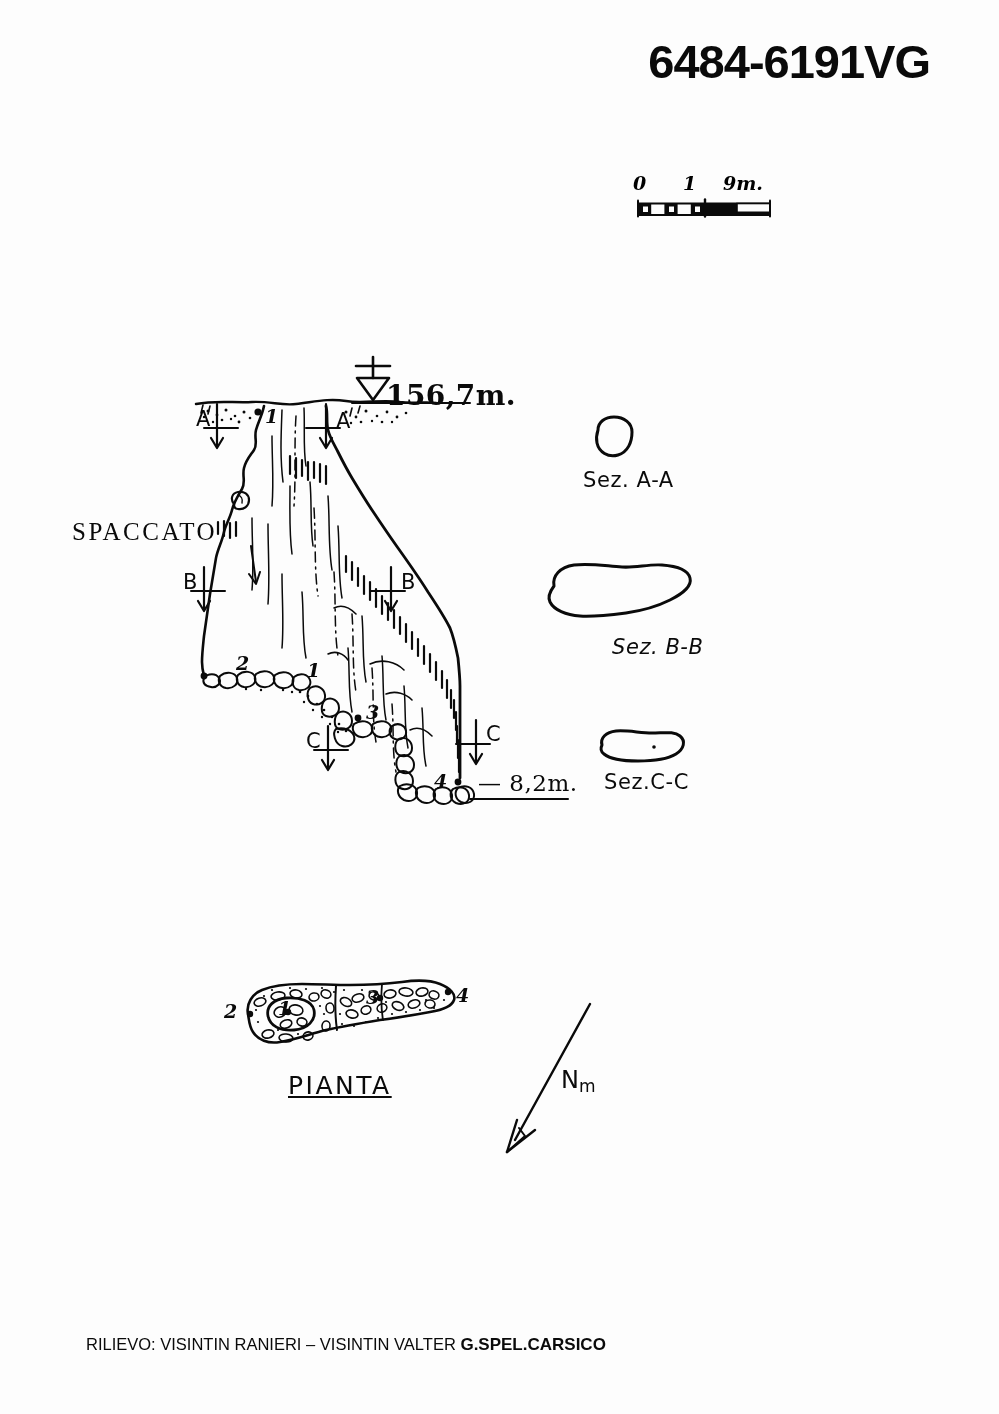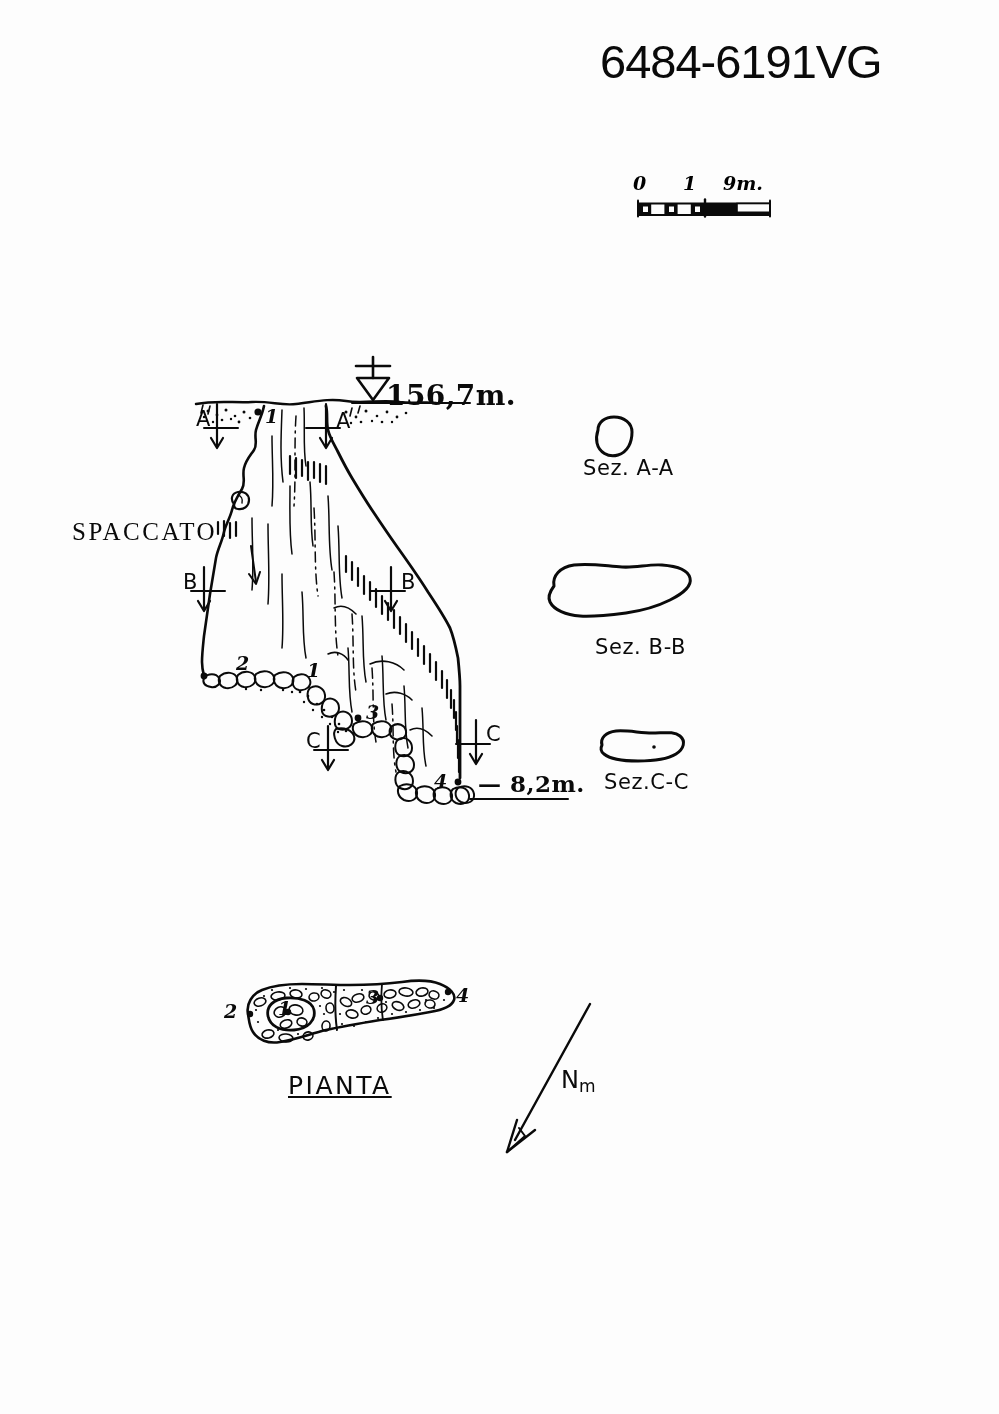--- a/index.html
+++ b/index.html
@@ -20,23 +20,23 @@
     inset: 0;
     background: #fdfdfd;
   }
 
   
   .cave-title {
     position: absolute;
     left: 600px;
     top: 34px;
     width: 330px;
-    text-align: left;
+    text-align: right;
     font-family: "Liberation Sans", sans-serif;
-    font-weight: normal;
+    font-weight: bold;
     font-size: 47px;
     letter-spacing: -1px;
     color: #0a0a0a;
     white-space: nowrap;
   }
 
   
   .scalebar-wrap {
     position: absolute;
     left: 633px;
@@ -84,22 +84,22 @@
     left: 288px;
     top: 1071px;
     font-size: 25px;
     letter-spacing: 2.5px;
     text-decoration: underline;
   }
   .lbl-sez {
     font-size: 21px;
     letter-spacing: 0.6px;
   }
-  .lbl-sez-aa { left: 583px; top: 456px; text-align: right; }
-  .lbl-sez-bb { left: 595px; top: 635px; }
+  .lbl-sez-aa { left: 583px; top: 468px; text-align: right; }
+  .lbl-sez-bb { left: 612px; top: 635px; font-style: italic; }
   .lbl-sez-cc { left: 604px; top: 770px; }
   .lbl-nm {
     left: 561px;
     top: 1066px;
     font-size: 24px;
     text-align: center;
   }
   .lbl-nm sub {
     font-size: 17px;
     vertical-align: baseline;
@@ -112,21 +112,21 @@
     font-size: 28px;
     font-family: "DejaVu Serif", serif;
     font-weight: 600;
     letter-spacing: 0.4px;
   }
   .lbl-depth {
     left: 478px;
     top: 770px;
     font-size: 23px;
     font-family: "DejaVu Serif", serif;
-    font-weight: 700;
+    font-weight: 400;
     letter-spacing: 0.5px;
   }
   .lbl-station {
     font-family: "DejaVu Serif", serif;
     font-style: italic;
     font-weight: bold;
     font-size: 19px;
   }
   .lbl-cut {
     font-family: "DejaVu Sans", sans-serif;
@@ -560,14 +560,18 @@
   <svg class="drawing" style="left:495px; top:1000px;" width="110" height="160" viewBox="0 0 110 160">
     <line x1="95" y1="4" x2="20" y2="140" class="ink" stroke-width="2.4"></line>
     <path d="M12 152 L22 120" class="ink" stroke-width="2.4"></path>
     <path d="M12 152 L40 130" class="ink" stroke-width="2.4"></path>
     <path d="M12 152 L30 136 L24 128" class="ink" stroke-width="2"></path>
   </svg>
   <div class="hand lbl-nm">
     <span>N</span><sub>m</sub>
   </div>
 
+  <div class="footer">
+    <span>RILIEVO: VISINTIN RANIERI – VISINTIN VALTER</span>
+    <span class="grp">G.SPEL.CARSICO</span>
+  </div>
 
 </div>
 
 </body></html>

